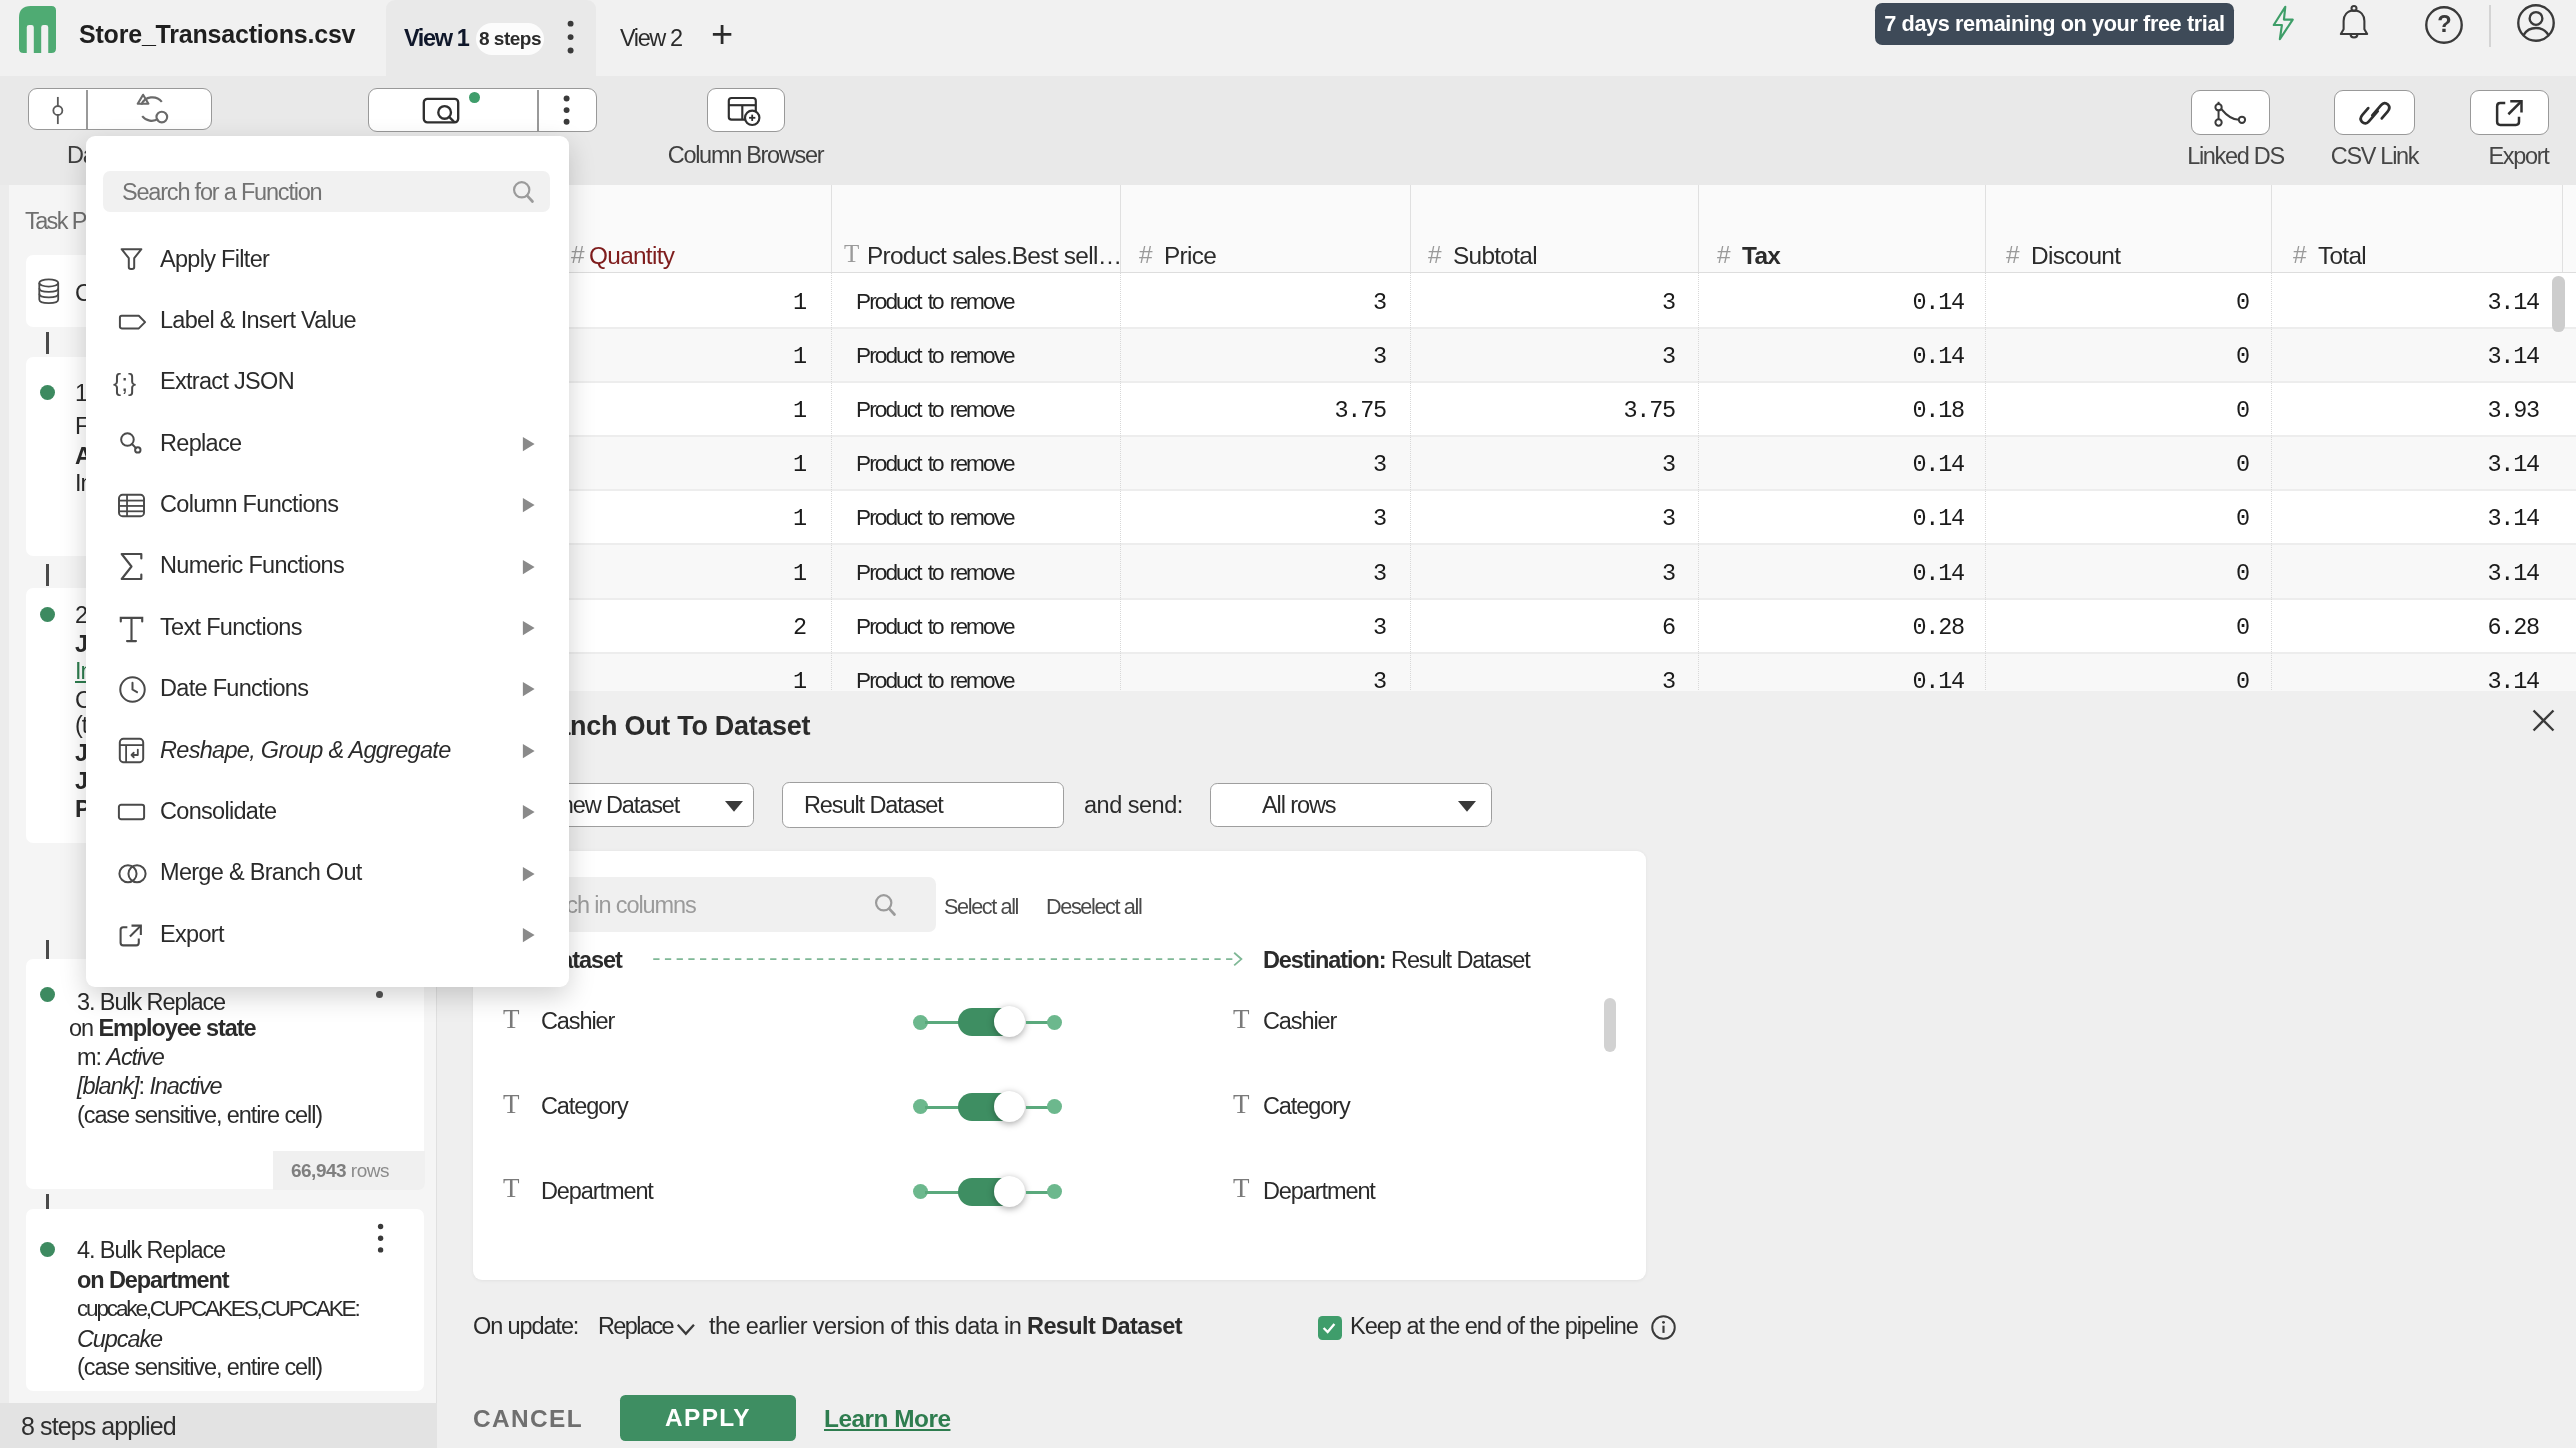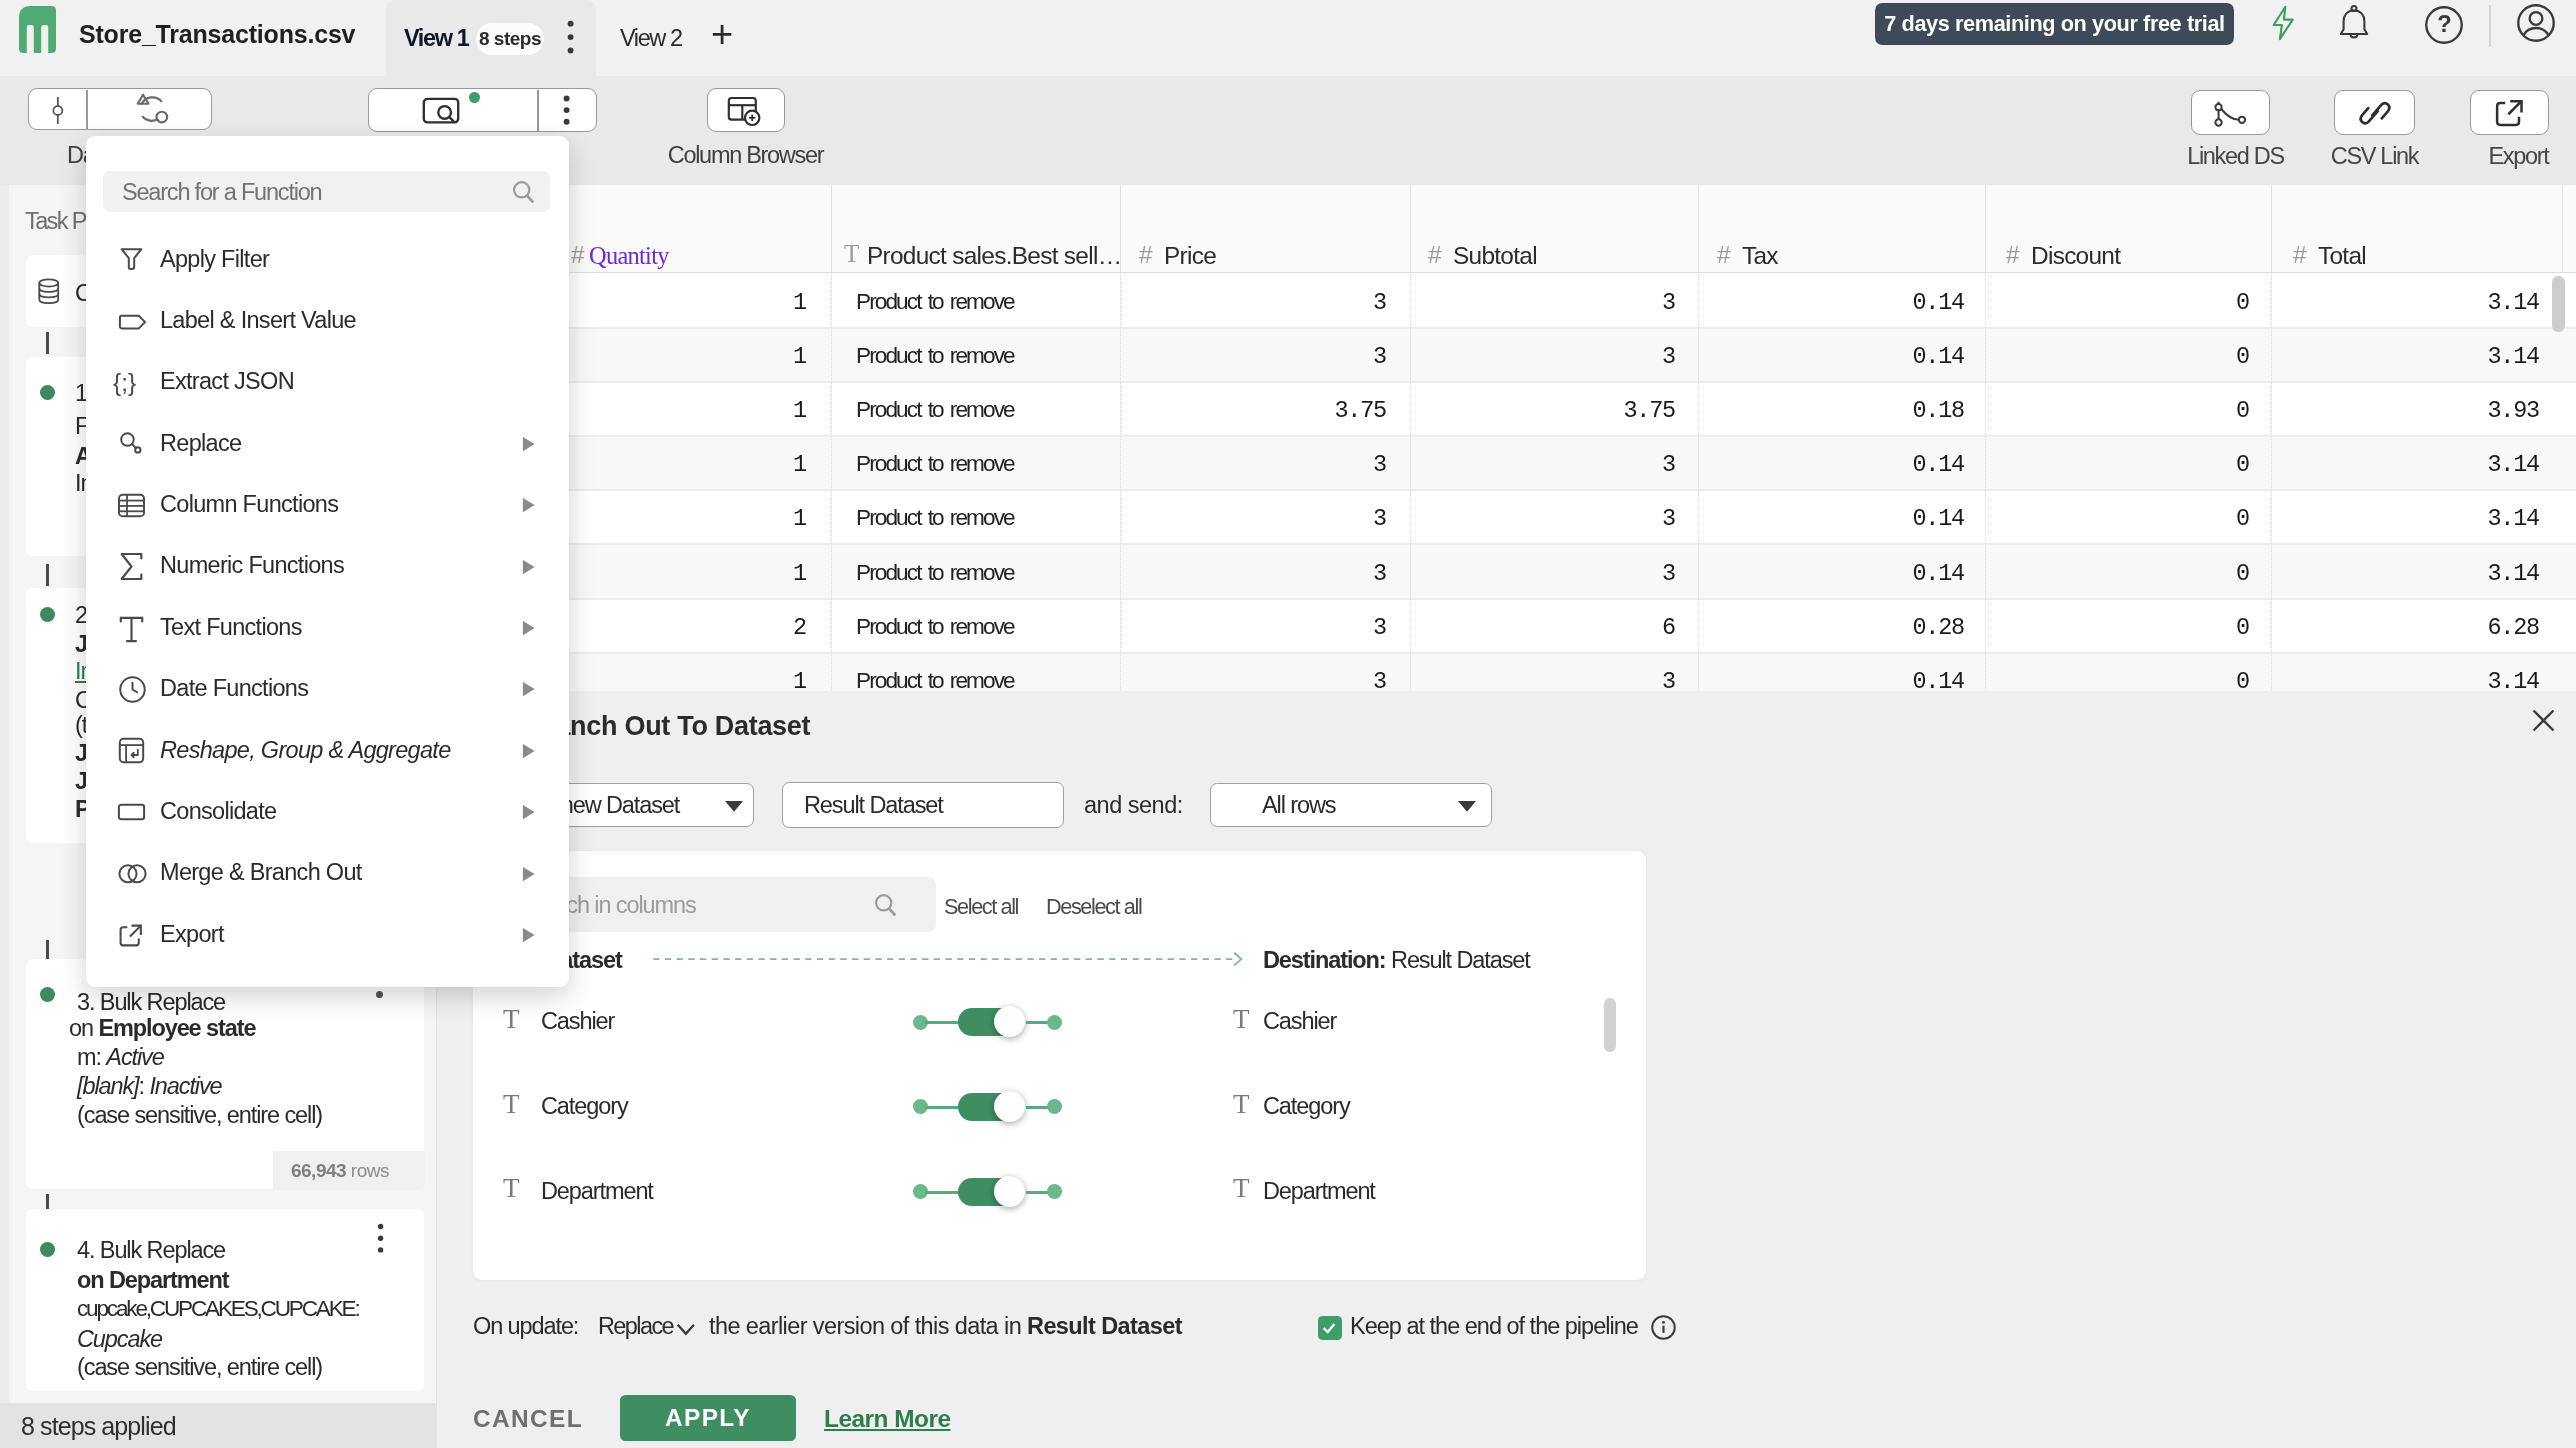--- a/index.html
+++ b/index.html
@@ -164,29 +164,29 @@
 <div class="abs" style="left:437px;top:185px;width:2139px;height:522px;background:#fff;"></div>
 <div class="abs" style="left:437px;top:185px;width:2139px;height:88px;background:#fafafa;border-bottom:1.8px solid #ddd;"></div>
 <div class="abs" style="left:831px;top:185px;width:0.9px;height:87px;background:#e0e0e0;"></div>
 <div class="abs" style="left:1120px;top:185px;width:0.9px;height:87px;background:#e0e0e0;"></div>
 <div class="abs" style="left:1410px;top:185px;width:0.9px;height:87px;background:#e0e0e0;"></div>
 <div class="abs" style="left:1698px;top:185px;width:0.9px;height:87px;background:#e0e0e0;"></div>
 <div class="abs" style="left:1985px;top:185px;width:0.9px;height:87px;background:#e0e0e0;"></div>
 <div class="abs" style="left:2271px;top:185px;width:0.9px;height:87px;background:#e0e0e0;"></div>
 <div class="abs" style="left:2562px;top:185px;width:0.9px;height:87px;background:#e0e0e0;"></div>
 <div class="abs" style="left:571px;top:241px;font-size:24.4px;color:#9a9a9a;letter-spacing:0;">#</div>
-<div class="abs" style="left:589px;top:242px;font-size:24.4px;font-weight:500;color:#6d28d9;letter-spacing:-0.7px;font-family:Liberation Serif, serif;">Quantity</div>
+<div class="abs" style="left:589px;top:242px;font-size:24.4px;font-weight:500;color:#7f1d1d;letter-spacing:-0.7px;">Quantity</div>
 <div class="abs" style="left:844px;top:240px;font-size:25px;color:#9a9a9a;font-family:'Liberation Serif',serif;letter-spacing:0;">T</div>
 <div class="abs" style="left:867px;top:242px;font-size:24.4px;font-weight:500;color:#2b2b2b;letter-spacing:-0.7px;">Product sales.Best sell…</div>
 <div class="abs" style="left:1139px;top:241px;font-size:24.4px;color:#9a9a9a;letter-spacing:0;">#</div>
 <div class="abs" style="left:1164px;top:242px;font-size:24.4px;font-weight:500;color:#2b2b2b;letter-spacing:-0.7px;">Price</div>
 <div class="abs" style="left:1428px;top:241px;font-size:24.4px;color:#9a9a9a;letter-spacing:0;">#</div>
 <div class="abs" style="left:1453px;top:242px;font-size:24.4px;font-weight:500;color:#2b2b2b;letter-spacing:-0.7px;">Subtotal</div>
 <div class="abs" style="left:1717px;top:241px;font-size:24.4px;color:#9a9a9a;letter-spacing:0;">#</div>
-<div class="abs" style="left:1742px;top:242px;font-size:24.4px;font-weight:400;color:#2b2b2b;letter-spacing:-0.7px;">Tax</div>
+<div class="abs" style="left:1742px;top:242px;font-size:24.4px;font-weight:700;color:#2b2b2b;letter-spacing:-0.7px;">Tax</div>
 <div class="abs" style="left:2006px;top:241px;font-size:24.4px;color:#9a9a9a;letter-spacing:0;">#</div>
 <div class="abs" style="left:2031px;top:242px;font-size:24.4px;font-weight:500;color:#2b2b2b;letter-spacing:-0.7px;">Discount</div>
 <div class="abs" style="left:2293px;top:241px;font-size:24.4px;color:#9a9a9a;letter-spacing:0;">#</div>
 <div class="abs" style="left:2318px;top:242px;font-size:24.4px;font-weight:500;color:#2b2b2b;letter-spacing:-0.7px;">Total</div>
 <div class="abs" style="left:437px;top:328px;width:2139px;height:54px;background:#f8f8f8;"></div>
 <div class="abs" style="left:437px;top:436px;width:2139px;height:54px;background:#f8f8f8;"></div>
 <div class="abs" style="left:437px;top:544px;width:2139px;height:54px;background:#f8f8f8;"></div>
 <div class="abs" style="left:437px;top:653px;width:2139px;height:54px;background:#f8f8f8;"></div>
 <div class="abs" style="left:437px;top:327px;width:2139px;height:1.8px;background:#ededed;"></div>
 <div class="abs" style="left:437px;top:381px;width:2139px;height:1.8px;background:#ededed;"></div>

